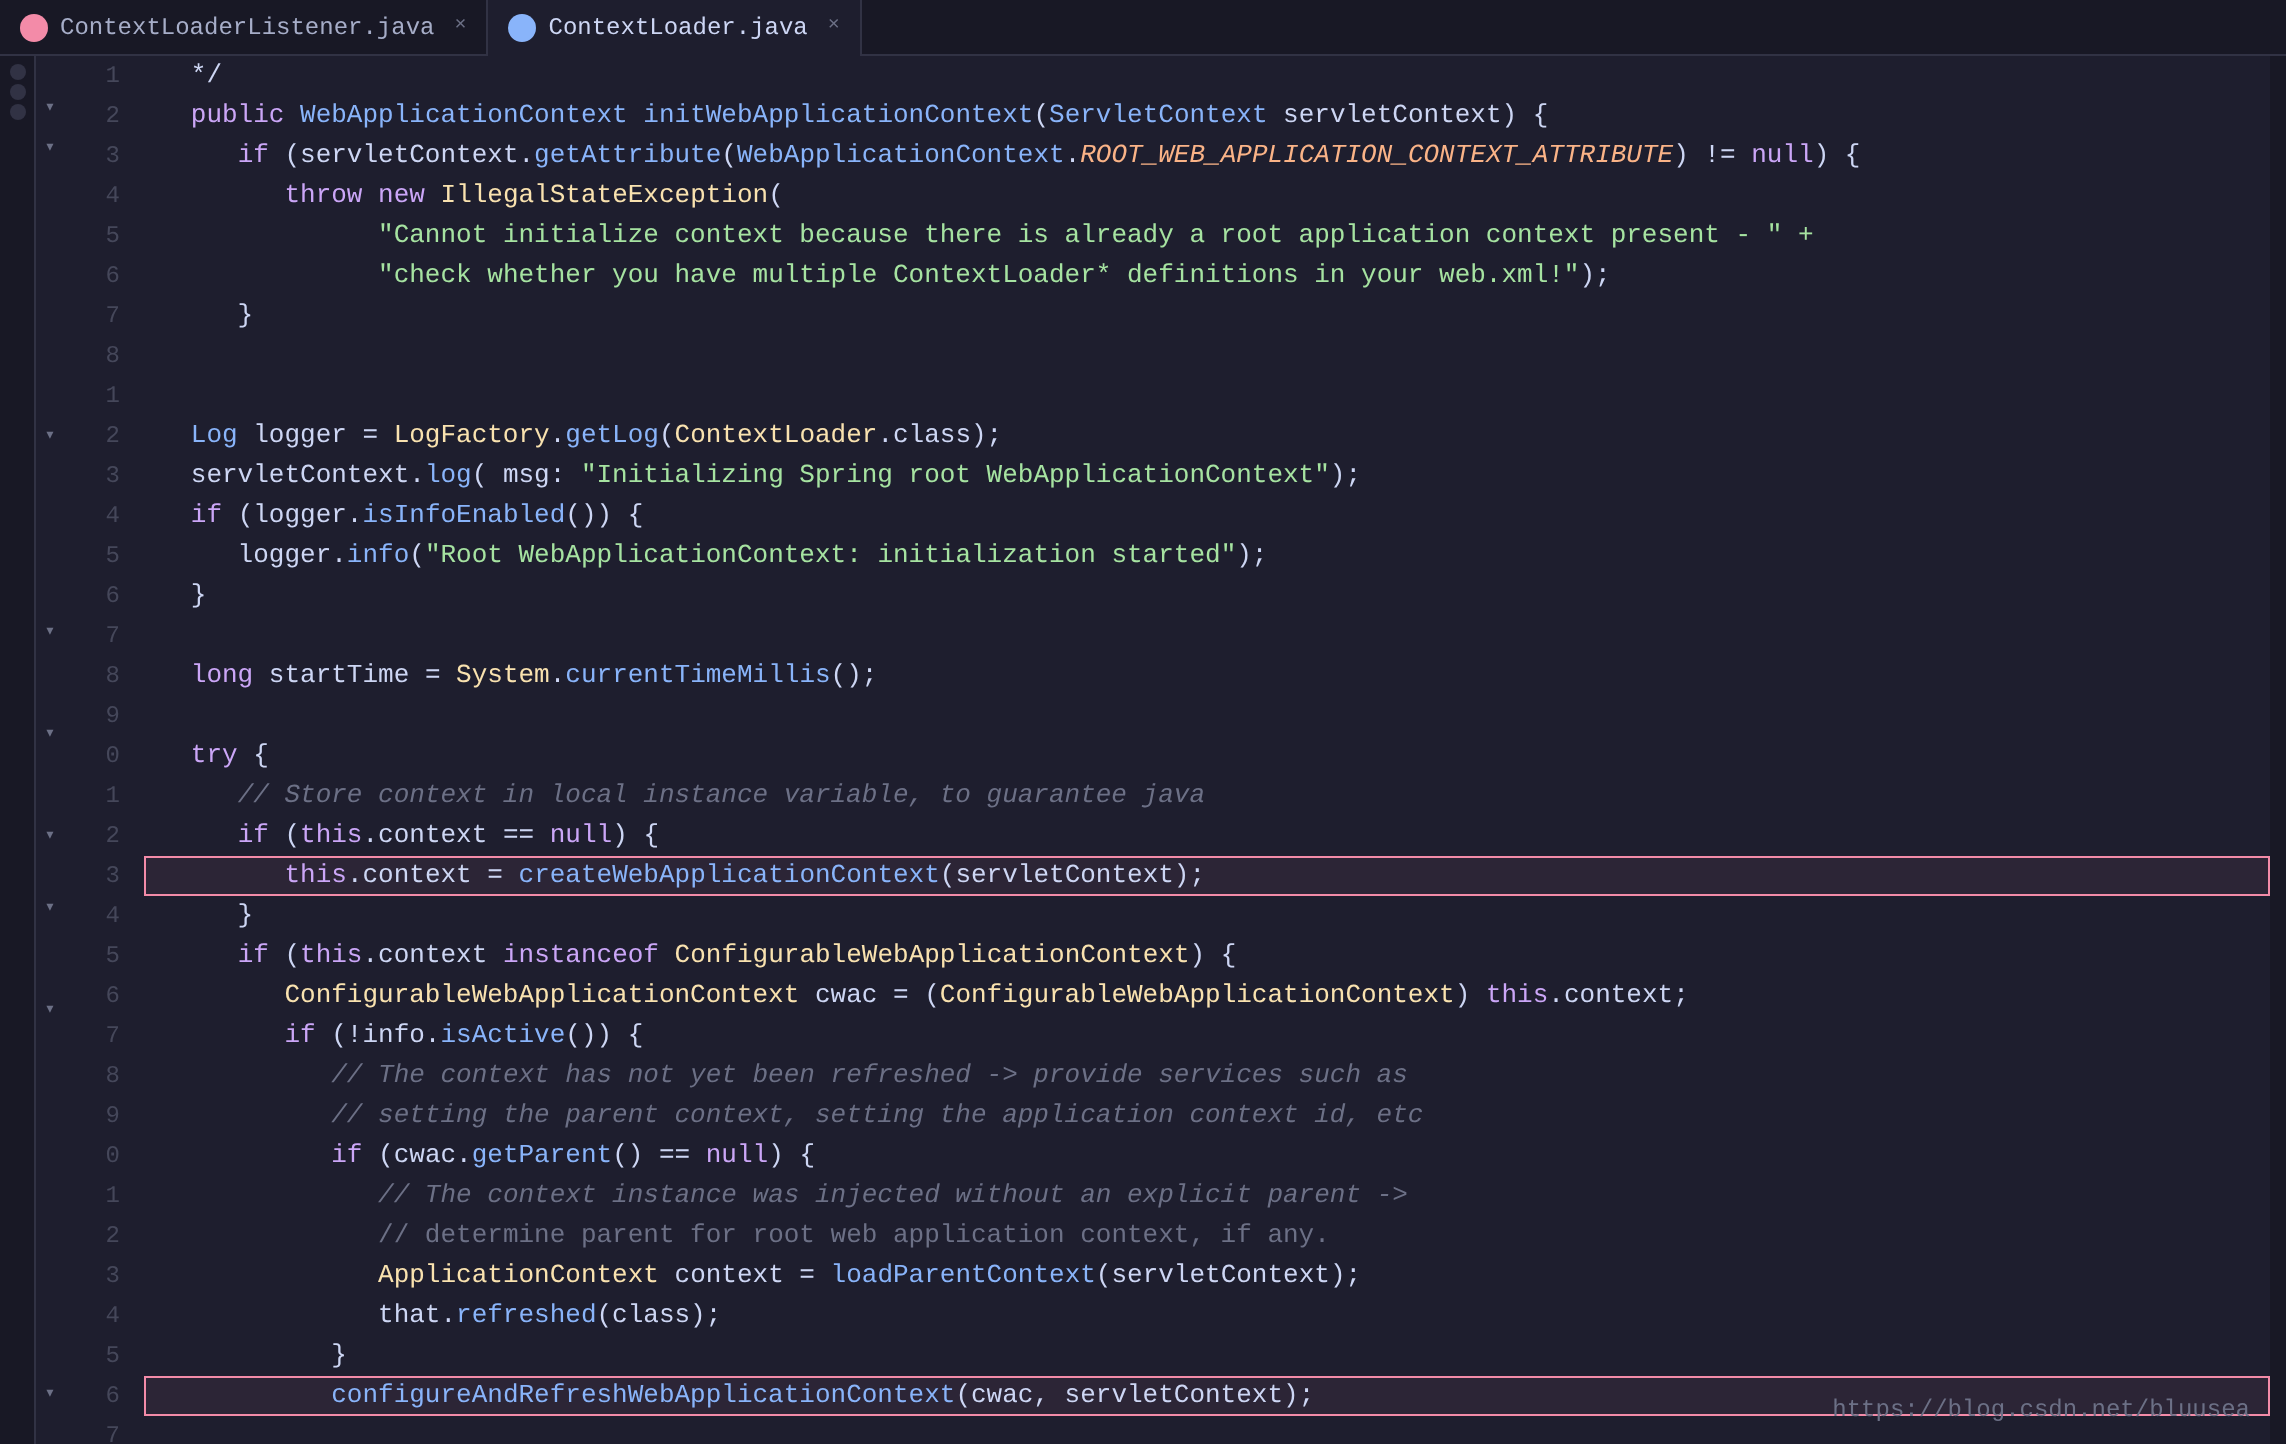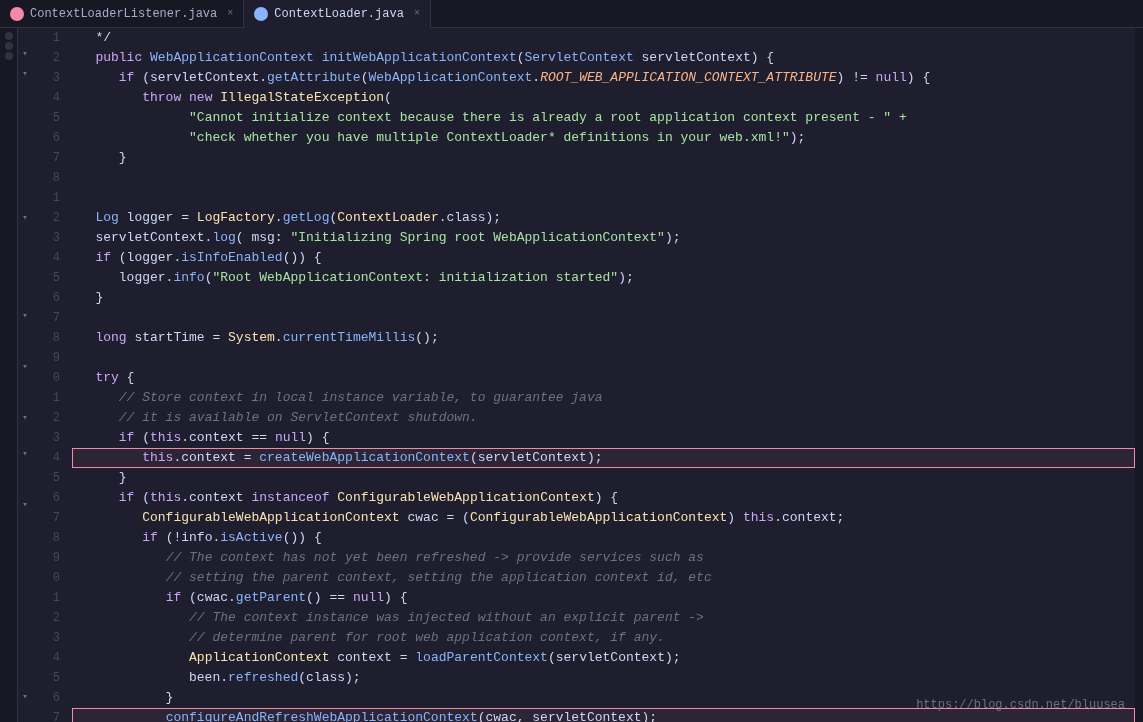--- a/index.html
+++ b/index.html
@@ -265,34 +265,33 @@
         <div class="code-line"><span style="color: rgb(205, 214, 244);">   </span><span style="color: rgb(137, 180, 250);">Log</span><span style="color: rgb(205, 214, 244);"> logger = </span><span style="color: rgb(249, 226, 175);">LogFactory</span><span style="color: rgb(205, 214, 244);">.</span><span style="color: rgb(137, 180, 250);">getLog</span><span style="color: rgb(205, 214, 244);">(</span><span style="color: rgb(249, 226, 175);">ContextLoader</span><span style="color: rgb(205, 214, 244);">.class);</span></div>
         <div class="code-line"><span style="color: rgb(205, 214, 244);">   servletContext.</span><span style="color: rgb(137, 180, 250);">log</span><span style="color: rgb(205, 214, 244);">( msg: </span><span style="color: rgb(166, 227, 161);">"Initializing Spring root WebApplicationContext"</span><span style="color: rgb(205, 214, 244);">);</span></div>
         <div class="code-line"><span style="color: rgb(205, 214, 244);">   </span><span style="color: rgb(203, 166, 247);">if</span><span style="color: rgb(205, 214, 244);"> (logger.</span><span style="color: rgb(137, 180, 250);">isInfoEnabled</span><span style="color: rgb(205, 214, 244);">()) {</span></div>
         <div class="code-line"><span style="color: rgb(205, 214, 244);">      logger.</span><span style="color: rgb(137, 180, 250);">info</span><span style="color: rgb(205, 214, 244);">(</span><span style="color: rgb(166, 227, 161);">"Root WebApplicationContext: initialization started"</span><span style="color: rgb(205, 214, 244);">);</span></div>
         <div class="code-line"><span style="color: rgb(205, 214, 244);">   }</span></div>
         <div class="code-line"><span style="color: rgb(205, 214, 244);">   </span></div>
         <div class="code-line"><span style="color: rgb(205, 214, 244);">   </span><span style="color: rgb(203, 166, 247);">long</span><span style="color: rgb(205, 214, 244);"> startTime = </span><span style="color: rgb(249, 226, 175);">System</span><span style="color: rgb(205, 214, 244);">.</span><span style="color: rgb(137, 180, 250);">currentTimeMillis</span><span style="color: rgb(205, 214, 244);">();</span></div>
         <div class="code-line"><span style="color: rgb(205, 214, 244);">   </span></div>
         <div class="code-line"><span style="color: rgb(205, 214, 244);">   </span><span style="color: rgb(203, 166, 247);">try</span><span style="color: rgb(205, 214, 244);"> {</span></div>
         <div class="code-line"><span style="color: rgb(205, 214, 244);">      </span><span style="color: rgb(108, 112, 134); font-style: italic;">// Store context in local instance variable, to guarantee java</span></div>
-        <div class="code-line"><span style="color: rgb(205, 214, 244);">      </span><span style="color: rgb(108, 112, 134); font-style: italic;">// it is available on ServletContext shutdown.</span></div>
         <div class="code-line"><span style="color: rgb(205, 214, 244);">      </span><span style="color: rgb(203, 166, 247);">if</span><span style="color: rgb(205, 214, 244);"> (</span><span style="color: rgb(203, 166, 247);">this</span><span style="color: rgb(205, 214, 244);">.context == </span><span style="color: rgb(203, 166, 247);">null</span><span style="color: rgb(205, 214, 244);">) {</span></div>
         <div class="code-line" style="outline: rgb(243, 139, 168) solid 1.5px; outline-offset: -1px; background-color: rgba(243, 139, 168, 0.07);"><span style="color: rgb(205, 214, 244);">         </span><span style="color: rgb(203, 166, 247);">this</span><span style="color: rgb(205, 214, 244);">.context = </span><span style="color: rgb(137, 180, 250);">createWebApplicationContext</span><span style="color: rgb(205, 214, 244);">(servletContext);</span></div>
         <div class="code-line"><span style="color: rgb(205, 214, 244);">      }</span></div>
         <div class="code-line"><span style="color: rgb(205, 214, 244);">      </span><span style="color: rgb(203, 166, 247);">if</span><span style="color: rgb(205, 214, 244);"> (</span><span style="color: rgb(203, 166, 247);">this</span><span style="color: rgb(205, 214, 244);">.context </span><span style="color: rgb(203, 166, 247);">instanceof</span><span style="color: rgb(205, 214, 244);"> </span><span style="color: rgb(249, 226, 175);">ConfigurableWebApplicationContext</span><span style="color: rgb(205, 214, 244);">) {</span></div>
         <div class="code-line"><span style="color: rgb(205, 214, 244);">         </span><span style="color: rgb(249, 226, 175);">ConfigurableWebApplicationContext</span><span style="color: rgb(205, 214, 244);"> cwac = (</span><span style="color: rgb(249, 226, 175);">ConfigurableWebApplicationContext</span><span style="color: rgb(205, 214, 244);">) </span><span style="color: rgb(203, 166, 247);">this</span><span style="color: rgb(205, 214, 244);">.context;</span></div>
         <div class="code-line"><span style="color: rgb(205, 214, 244);">         </span><span style="color: rgb(203, 166, 247);">if</span><span style="color: rgb(205, 214, 244);"> (!info.</span><span style="color: rgb(137, 180, 250);">isActive</span><span style="color: rgb(205, 214, 244);">()) {</span></div>
         <div class="code-line"><span style="color: rgb(205, 214, 244);">            </span><span style="color: rgb(108, 112, 134); font-style: italic;">// The context has not yet been refreshed -&gt; provide services such as</span></div>
         <div class="code-line"><span style="color: rgb(205, 214, 244);">            </span><span style="color: rgb(108, 112, 134); font-style: italic;">// setting the parent context, setting the application context id, etc</span></div>
         <div class="code-line"><span style="color: rgb(205, 214, 244);">            </span><span style="color: rgb(203, 166, 247);">if</span><span style="color: rgb(205, 214, 244);"> (cwac.</span><span style="color: rgb(137, 180, 250);">getParent</span><span style="color: rgb(205, 214, 244);">() == </span><span style="color: rgb(203, 166, 247);">null</span><span style="color: rgb(205, 214, 244);">) {</span></div>
         <div class="code-line"><span style="color: rgb(205, 214, 244);">               </span><span style="color: rgb(108, 112, 134); font-style: italic;">// The context instance was injected without an explicit parent -&gt;</span></div>
-        <div class="code-line"><span style="color: rgb(205, 214, 244);">               </span><span style="color: rgb(108, 112, 134); font-style: italic;">// determine parent for root web application context, if any.</span></div>
+        <div class="code-line"><span style="color: rgb(205, 214, 244);">               </span><span style="color: rgb(108, 112, 134); ">// determine parent for root web application context, if any.</span></div>
         <div class="code-line"><span style="color: rgb(205, 214, 244);">               </span><span style="color: rgb(249, 226, 175);">ApplicationContext</span><span style="color: rgb(205, 214, 244);"> context = </span><span style="color: rgb(137, 180, 250);">loadParentContext</span><span style="color: rgb(205, 214, 244);">(servletContext);</span></div>
-        <div class="code-line"><span style="color: rgb(205, 214, 244);">               been.</span><span style="color: rgb(137, 180, 250);">refreshed</span><span style="color: rgb(205, 214, 244);">(class);</span></div>
+        <div class="code-line"><span style="color: rgb(205, 214, 244);">               that.</span><span style="color: rgb(137, 180, 250);">refreshed</span><span style="color: rgb(205, 214, 244);">(class);</span></div>
         <div class="code-line"><span style="color: rgb(205, 214, 244);">            }</span></div>
         <div class="code-line" style="outline: rgb(243, 139, 168) solid 1.5px; outline-offset: -1px; background-color: rgba(243, 139, 168, 0.07);"><span style="color: rgb(205, 214, 244);">            </span><span style="color: rgb(137, 180, 250);">configureAndRefreshWebApplicationContext</span><span style="color: rgb(205, 214, 244);">(cwac, servletContext);</span></div>
       </div>
 
     <div class="watermark">https://blog.csdn.net/bluusea</div>
   </div>
 
   <div class="scrollbar-track"></div>
 </div>
 

